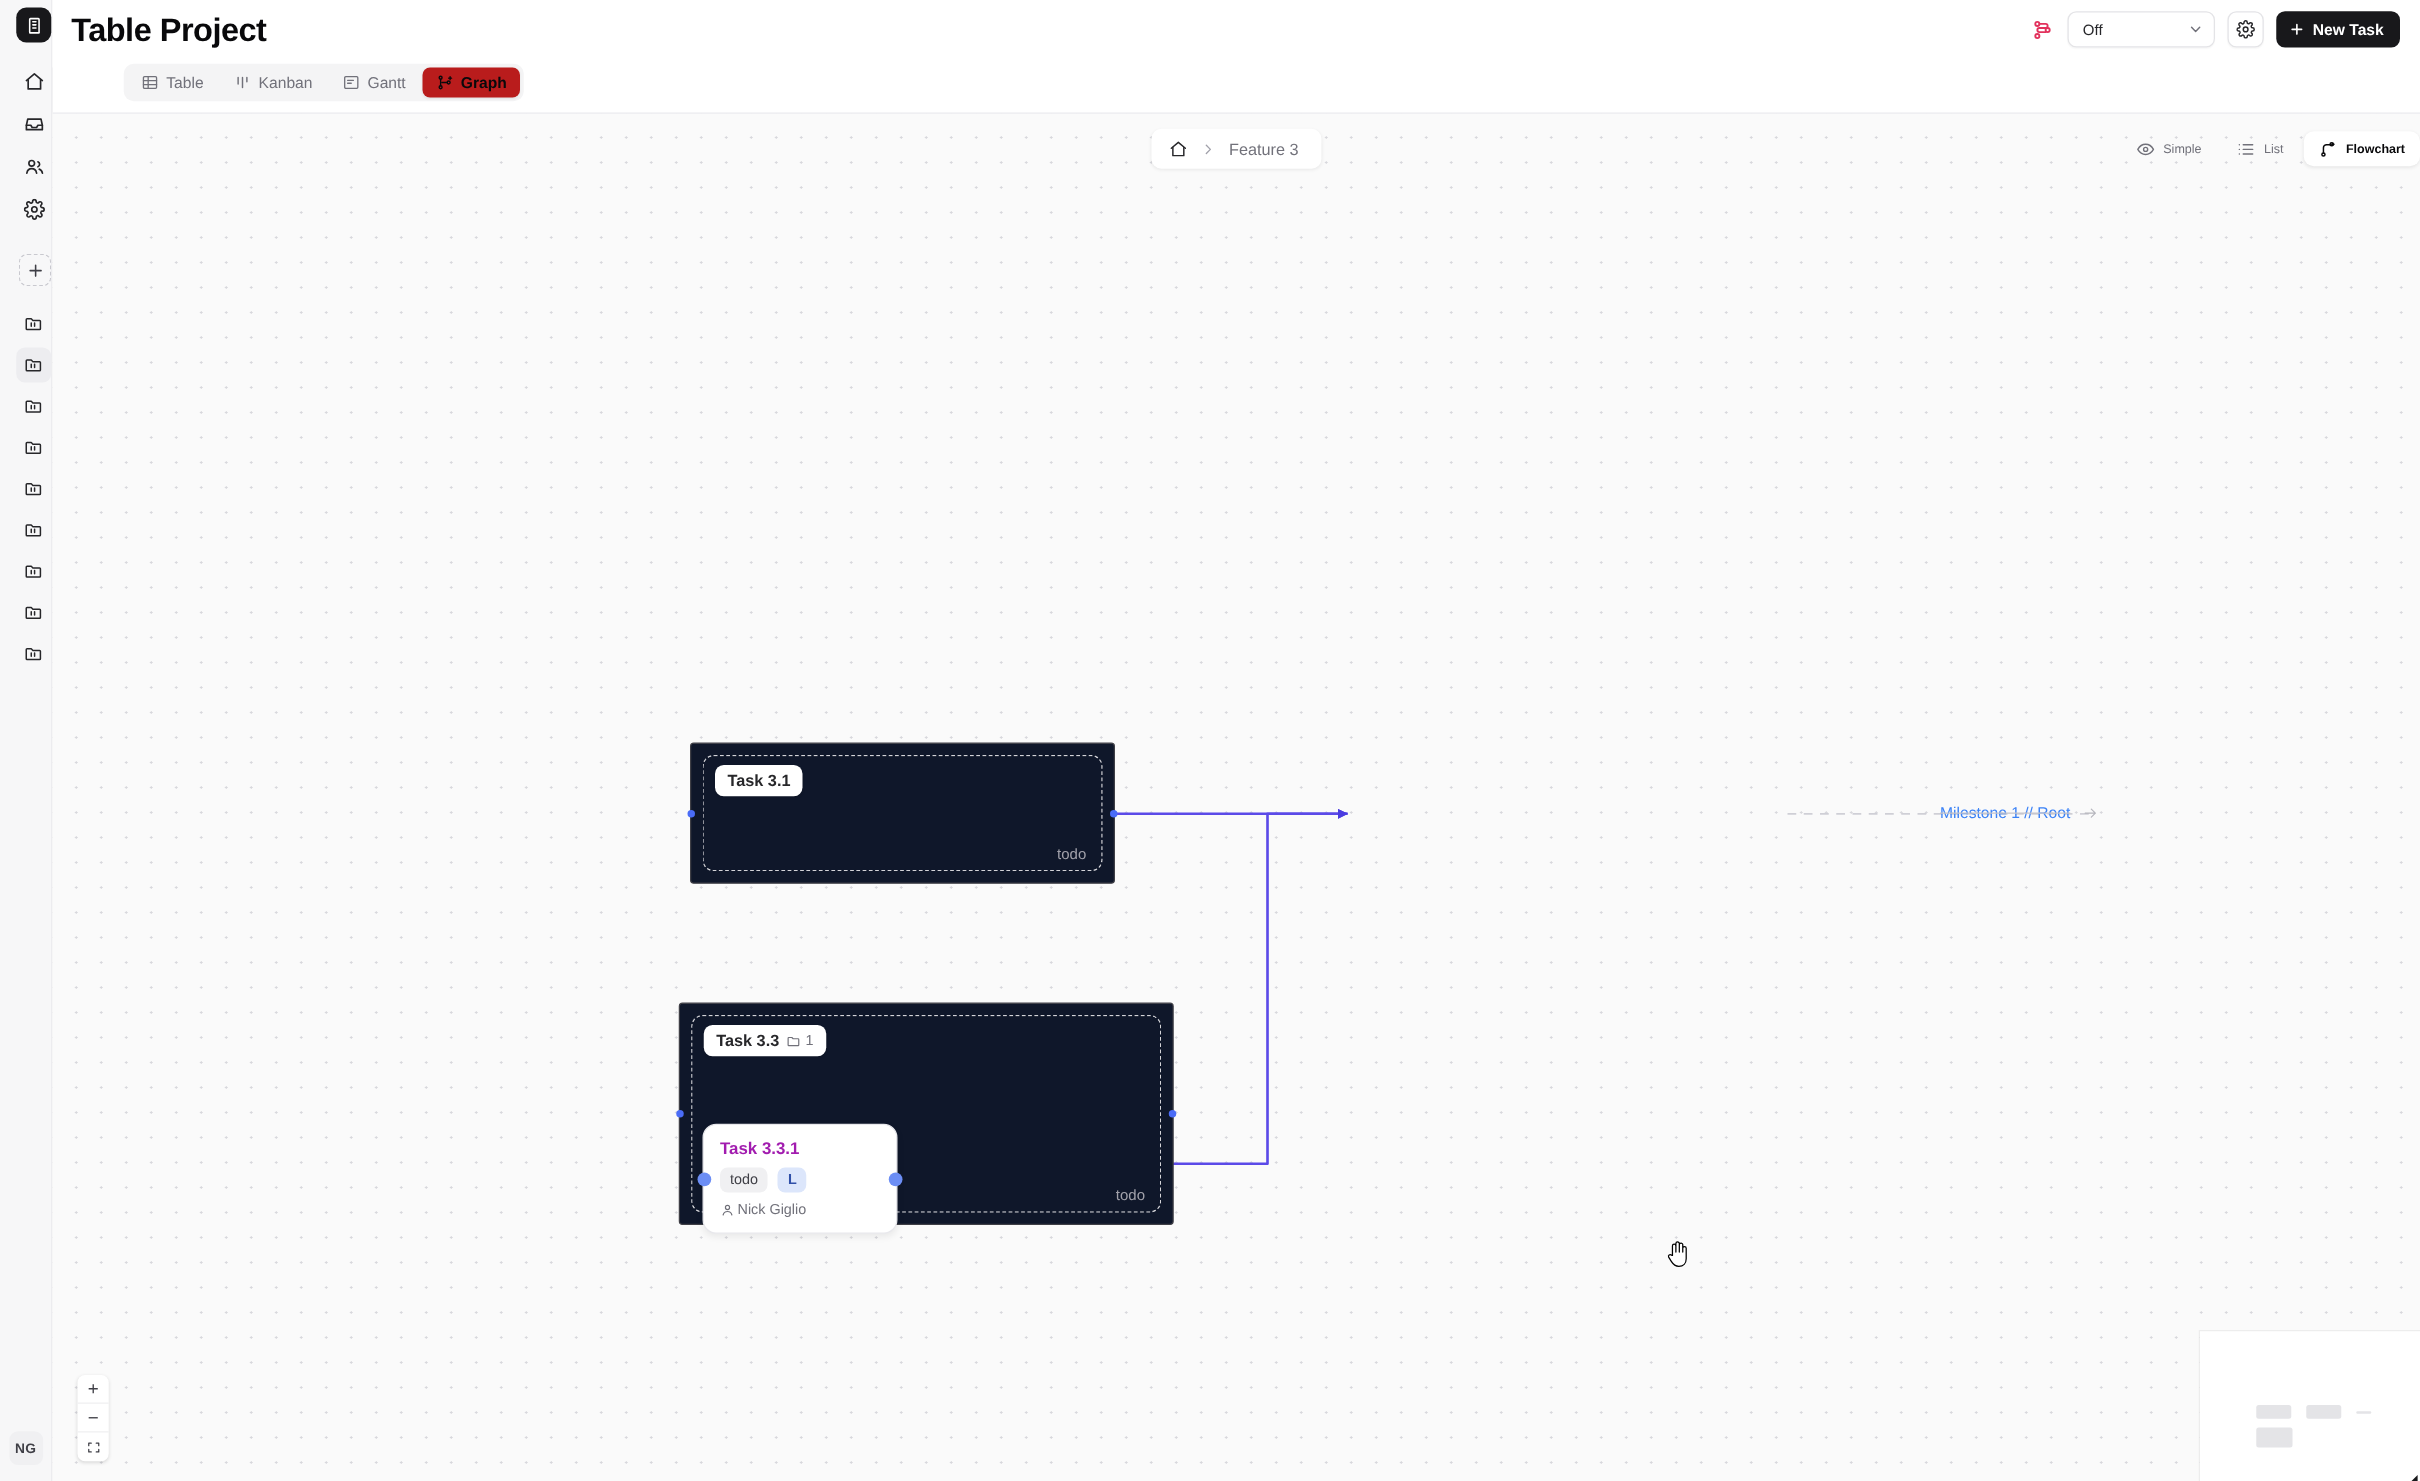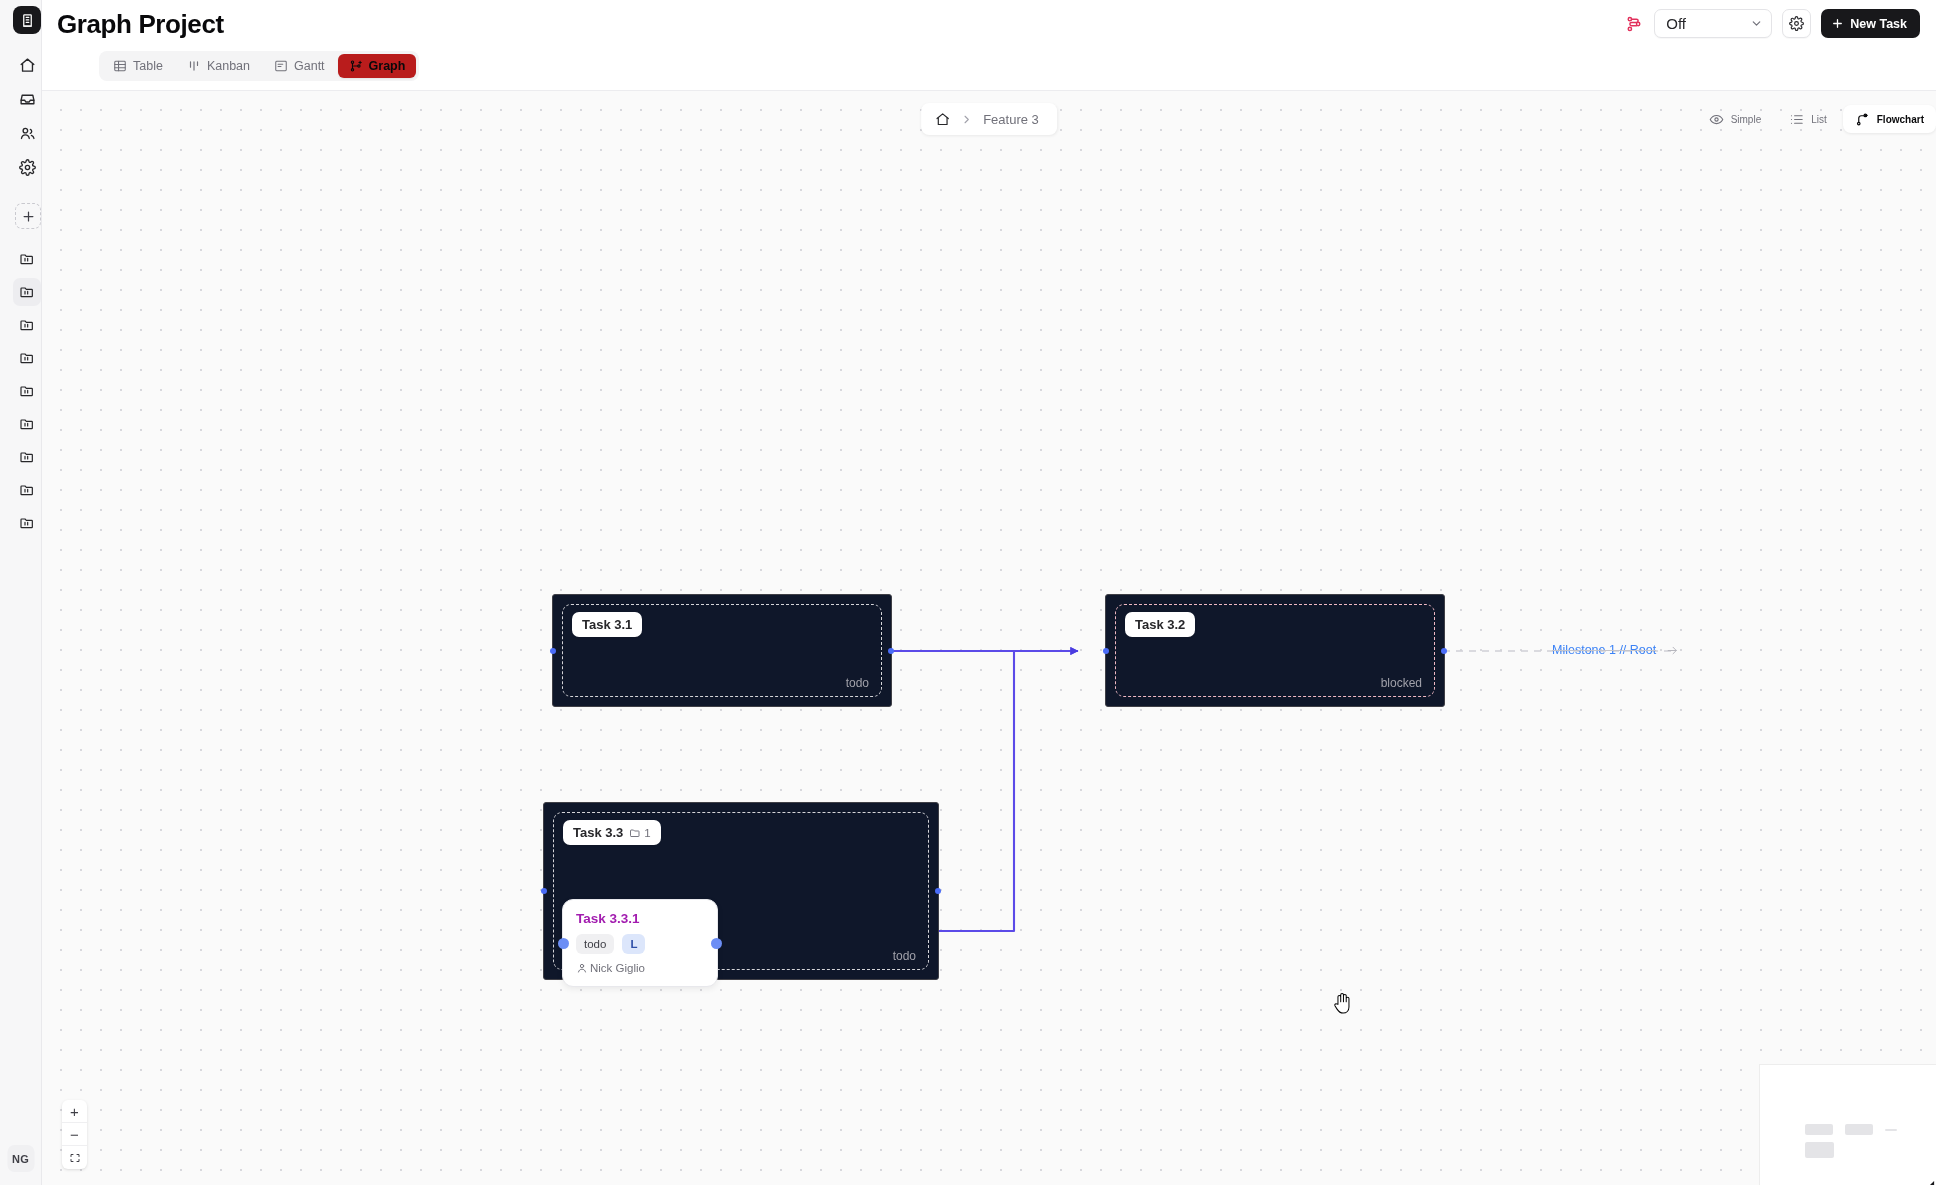--- a/index.html
+++ b/index.html
@@ -54,21 +54,21 @@
   .topbar { height: 54px; flex: none; position: relative; background:#fff; }
   .proj-title {
     position: absolute; left: 15px; top: 9px;
     font-size: 26px; font-weight: 700; color: #09090b; letter-spacing: -0.4px;
   }
   .top-right { position: absolute; right: 16px; top: 9px; display: flex; align-items: center; gap: 10px; }
   .auto-icon { width: 20px; height: 20px; display:flex; align-items:center; justify-content:center; color:#e2315c; cursor:pointer; }
   .select {
     width: 118px; height: 29px; border: 1px solid #e4e4e7; border-radius: 7px;
     background: #fff; display: flex; align-items: center; padding: 0 8px 0 11px;
-    font-size: 15px; color: #27272a; cursor: pointer; justify-content: space-between;
+    font-size: 12px; color: #27272a; cursor: pointer; justify-content: space-between;
     box-shadow: 0 1px 1px rgba(0,0,0,.03);
   }
   .select .chev { color:#71717a; display:flex; }
   .icon-btn {
     width: 29px; height: 29px; border: 1px solid #e4e4e7; border-radius: 7px;
     background: #fff; display: flex; align-items: center; justify-content: center;
     color: #27272a; cursor: pointer; box-shadow: 0 1px 1px rgba(0,0,0,.03);
   }
   .new-task {
     height: 29px; padding: 0 13px 0 10px; border-radius: 7px; background: #18181b;
@@ -303,21 +303,21 @@
           <path d="M9 11v4M13 11v4"></path>
         </svg>
     </div>
 
     <div class="rail-avatar">NG</div>
   </div>
 
   <div class="main">
 
     <div class="topbar">
-      <div class="proj-title">Graph Project</div>
+      <div class="proj-title">Table Project</div>
 
       <div class="top-right">
         <div class="auto-icon">
           <svg width="18" height="18" viewBox="0 0 24 24" fill="none" stroke="currentColor" stroke-width="2" stroke-linecap="round" stroke-linejoin="round">
             <circle cx="6.5" cy="5.5" r="2.2"></circle>
               <circle cx="17.5" cy="12" r="2.2"></circle>
               <circle cx="6.5" cy="18.5" r="2.2"></circle>
             <path d="M8.7 5.5h6.6a2.2 2.2 0 0 1 0 4.4H8.7a2.2 2.2 0 0 0 0 4.4h6.6"></path>
           </svg>
         </div>
@@ -439,29 +439,20 @@
         <div class="gnode" style="left:489px; top:503px; width:340px; height:113px;">
           <div class="inner"></div>
           <div class="chip">
             <span>Task 3.1</span>
           </div>
           <div class="status">todo</div>
           <div class="handle l"></div>
           <div class="handle r"></div>
         </div>
 
-        <div class="gnode blocked" style="left:1042px; top:503px; width:340px; height:113px;">
-          <div class="inner"></div>
-          <div class="chip">
-            <span>Task 3.2</span>
-          </div>
-          <div class="status">blocked</div>
-          <div class="handle l"></div>
-          <div class="handle r"></div>
-        </div>
 
         <div class="gnode" style="left:480px; top:711px; width:396px; height:178px;">
           <div class="inner"></div>
           <div class="chip">
             <span>Task 3.3</span>
             <span class="cnt">
               <svg width="12" height="12" viewBox="0 0 24 24" fill="none" stroke="currentColor" stroke-width="1.9" stroke-linecap="round" stroke-linejoin="round">
                   <path d="M3 7a1 1 0 0 1 1-1h5l2 2h8a1 1 0 0 1 1 1v9a1 1 0 0 1-1 1H4a1 1 0 0 1-1-1z"></path>
                 </svg>
               <span>1</span>

